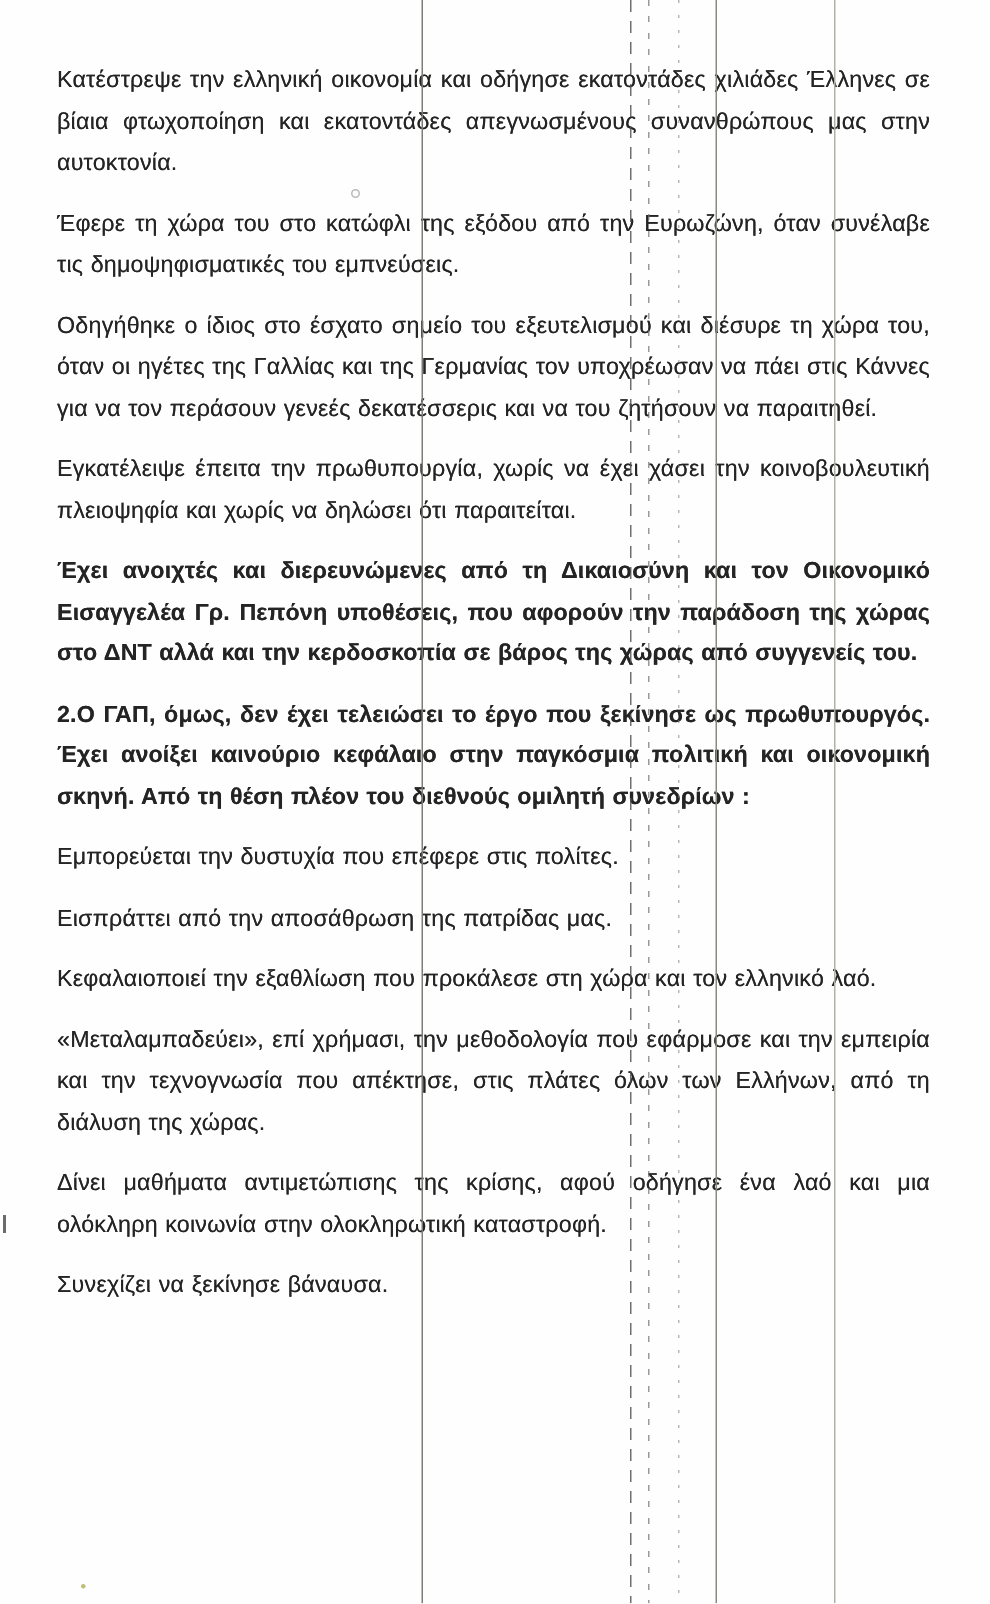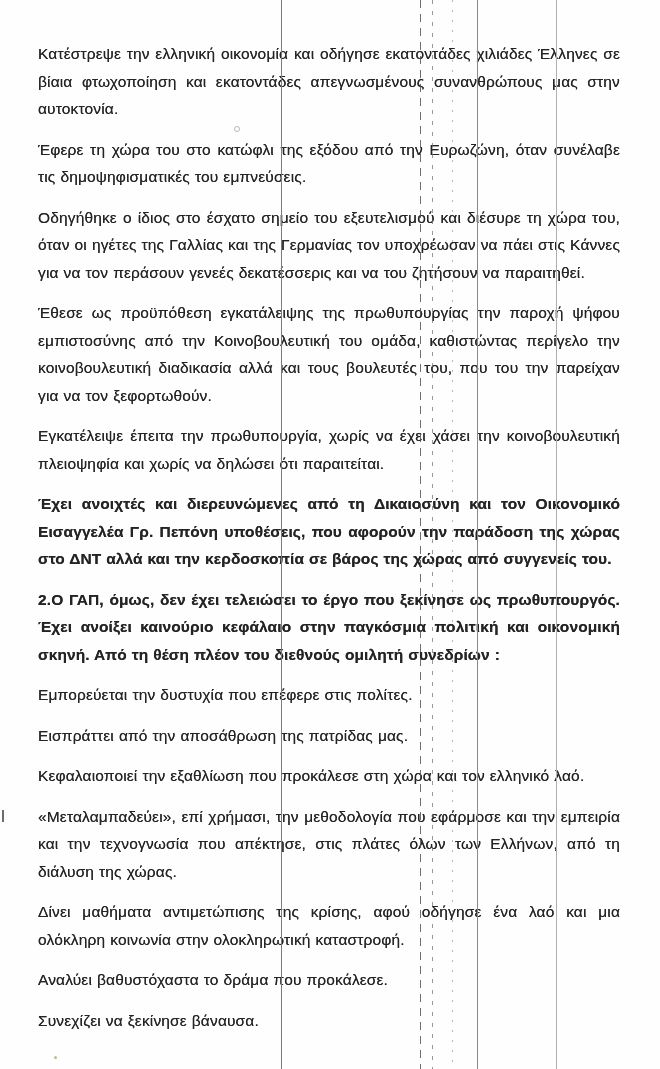--- a/index.html
+++ b/index.html
@@ -75,30 +75,28 @@
 </style>
 </head>
 <body>
 
 <div class="page">
 
   <div class="text-block">
     <p class="para">Κατέστρεψε την ελληνική οικονομία και οδήγησε εκατοντάδες χιλιάδες Έλληνες σε βίαια φτωχοποίηση και εκατοντάδες απεγνωσμένους συνανθρώπους μας στην αυτοκτονία.</p>
     <p class="para">Έφερε τη χώρα του στο κατώφλι της εξόδου από την Ευρωζώνη, όταν συνέλαβε τις δημοψηφισματικές του εμπνεύσεις.</p>
     <p class="para">Οδηγήθηκε ο ίδιος στο έσχατο σημείο του εξευτελισμού και διέσυρε τη χώρα του, όταν οι ηγέτες της Γαλλίας και της Γερμανίας τον υποχρέωσαν να πάει στις Κάννες για να τον περάσουν γενεές δεκατέσσερις και να του ζητήσουν να παραιτηθεί.</p>
-    <p class="para">Έθεσε ως προϋπόθεση εγκατάλειψης της πρωθυπουργίας την παροχή ψήφου εμπιστοσύνης από την Κοινοβουλευτική του ομάδα, καθιστώντας περίγελο την κοινοβουλευτική διαδικασία αλλά και τους βουλευτές του, που του την παρείχαν για να τον ξεφορτωθούν.</p>
     <p class="para">Εγκατέλειψε έπειτα την πρωθυπουργία, χωρίς να έχει χάσει την κοινοβουλευτική πλειοψηφία και χωρίς να δηλώσει ότι παραιτείται.</p>
     <p class="para bold">Έχει ανοιχτές και διερευνώμενες από τη Δικαιοσύνη και τον Οικονομικό Εισαγγελέα Γρ. Πεπόνη υποθέσεις, που αφορούν την παράδοση της χώρας στο ΔΝΤ αλλά και την κερδοσκοπία σε βάρος της χώρας από συγγενείς του.</p>
     <p class="para bold">2.Ο ΓΑΠ, όμως, δεν έχει τελειώσει το έργο που ξεκίνησε ως πρωθυπουργός. Έχει ανοίξει καινούριο κεφάλαιο στην παγκόσμια πολιτική και οικονομική σκηνή. Από τη θέση πλέον του διεθνούς ομιλητή συνεδρίων :</p>
     <p class="para">Εμπορεύεται την δυστυχία που επέφερε στις πολίτες.</p>
     <p class="para">Εισπράττει από την αποσάθρωση της πατρίδας μας.</p>
     <p class="para">Κεφαλαιοποιεί την εξαθλίωση που προκάλεσε στη χώρα και τον ελληνικό λαό.</p>
     <p class="para">«Μεταλαμπαδεύει», επί χρήμασι, την μεθοδολογία που εφάρμοσε και την εμπειρία και την τεχνογνωσία που απέκτησε, στις πλάτες όλων των Ελλήνων, από τη διάλυση της χώρας.</p>
     <p class="para">Δίνει μαθήματα αντιμετώπισης της κρίσης, αφού οδήγησε ένα λαό και μια ολόκληρη κοινωνία στην ολοκληρωτική καταστροφή.</p>
-    <p class="para">Αναλύει βαθυστόχαστα το δράμα που προκάλεσε.</p>
     <p class="para">Συνεχίζει να ξεκίνησε βάναυσα.</p>
   </div>
 
   <div class="scan-line solid-left"></div>
   <div class="scan-line dashed"></div>
   <div class="scan-line dashdot"></div>
   <div class="scan-line dotted"></div>
   <div class="scan-line solid-mid"></div>
   <div class="scan-line solid-right"></div>
 

